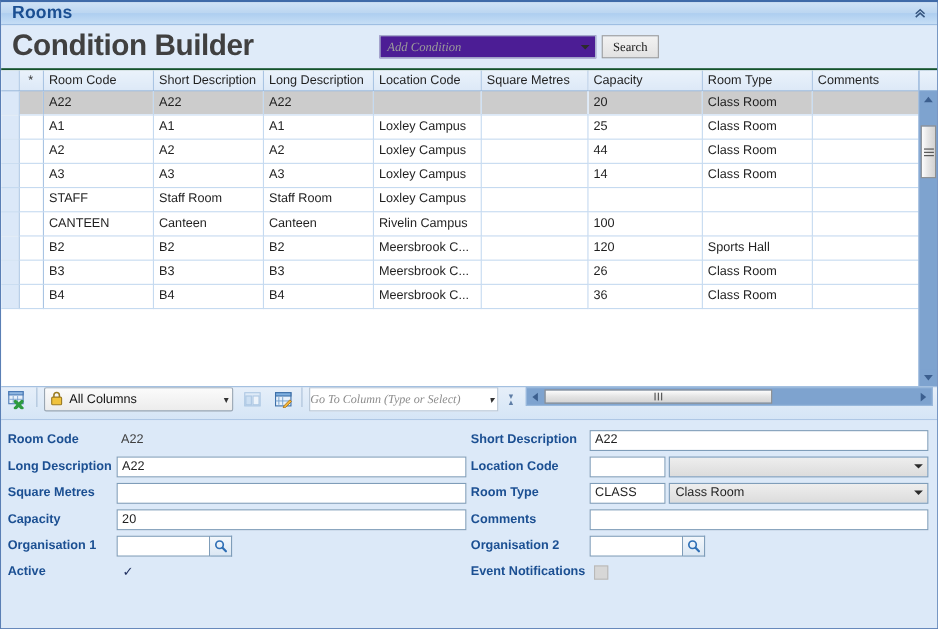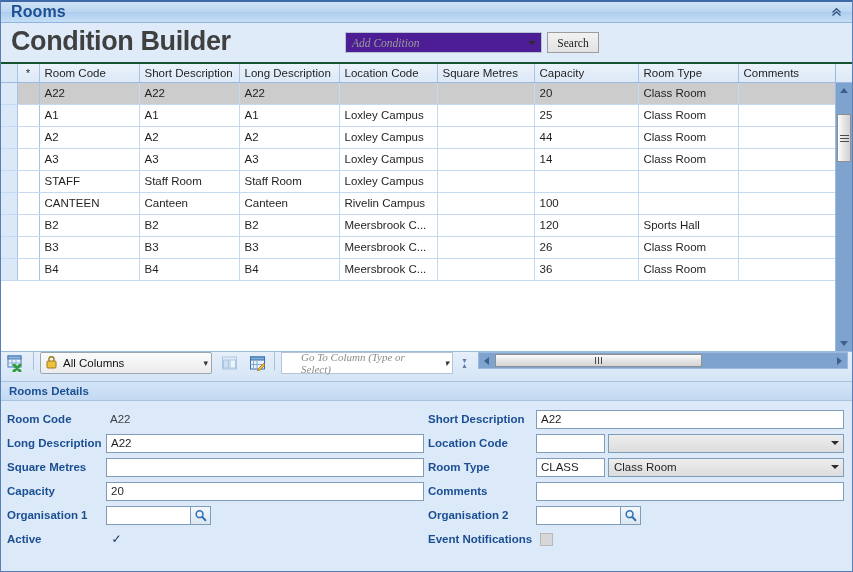--- a/index.html
+++ b/index.html
@@ -217,21 +217,21 @@
     font-size: 11.5px; color: #111;
     cursor: pointer;
   }
   .colsel .lbl { flex: 1; }
   .chev { font-size: 9px; color: #333; }
   .gotocol {
     width: 172px; height: 22px;
     background: #ffffff;
     border: 1px solid #b4c4d4;
     display: flex; align-items: center;
-    padding: 0 3px 0 19px;
+    padding: 0 3px 0 0;
     font-size: 11px; color: #8c8c8c; font-style: italic;
     font-family: "Liberation Serif", serif;
     cursor: text;
     gap: 10px;
   }
   .gotocol .lbl { flex: 1; }
   .splitter-dots {
     width: 11px; height: 22px;
     display: flex; flex-direction: column; align-items: center; justify-content: center;
     color: #5f7ea6; font-size: 8px; line-height: 5px;
@@ -578,21 +578,20 @@
           </span>
       </div>
       <div style="flex:1"></div>
       <div class="hs-btn right">
           <i></i>
         </div>
     </div>
   </div>
 
   <div class="details">
-    <div class="details-header">Rooms Details</div>
     <div class="form">
 
       <div class="flabel">Room Code</div>
       <div class="fval-ro">A22</div>
       <div class="flabel">Short Description</div>
       <div class="cellwrap">
           <div class="inp">A22</div>
         </div>
 
       <div class="flabel">Long Description</div>

